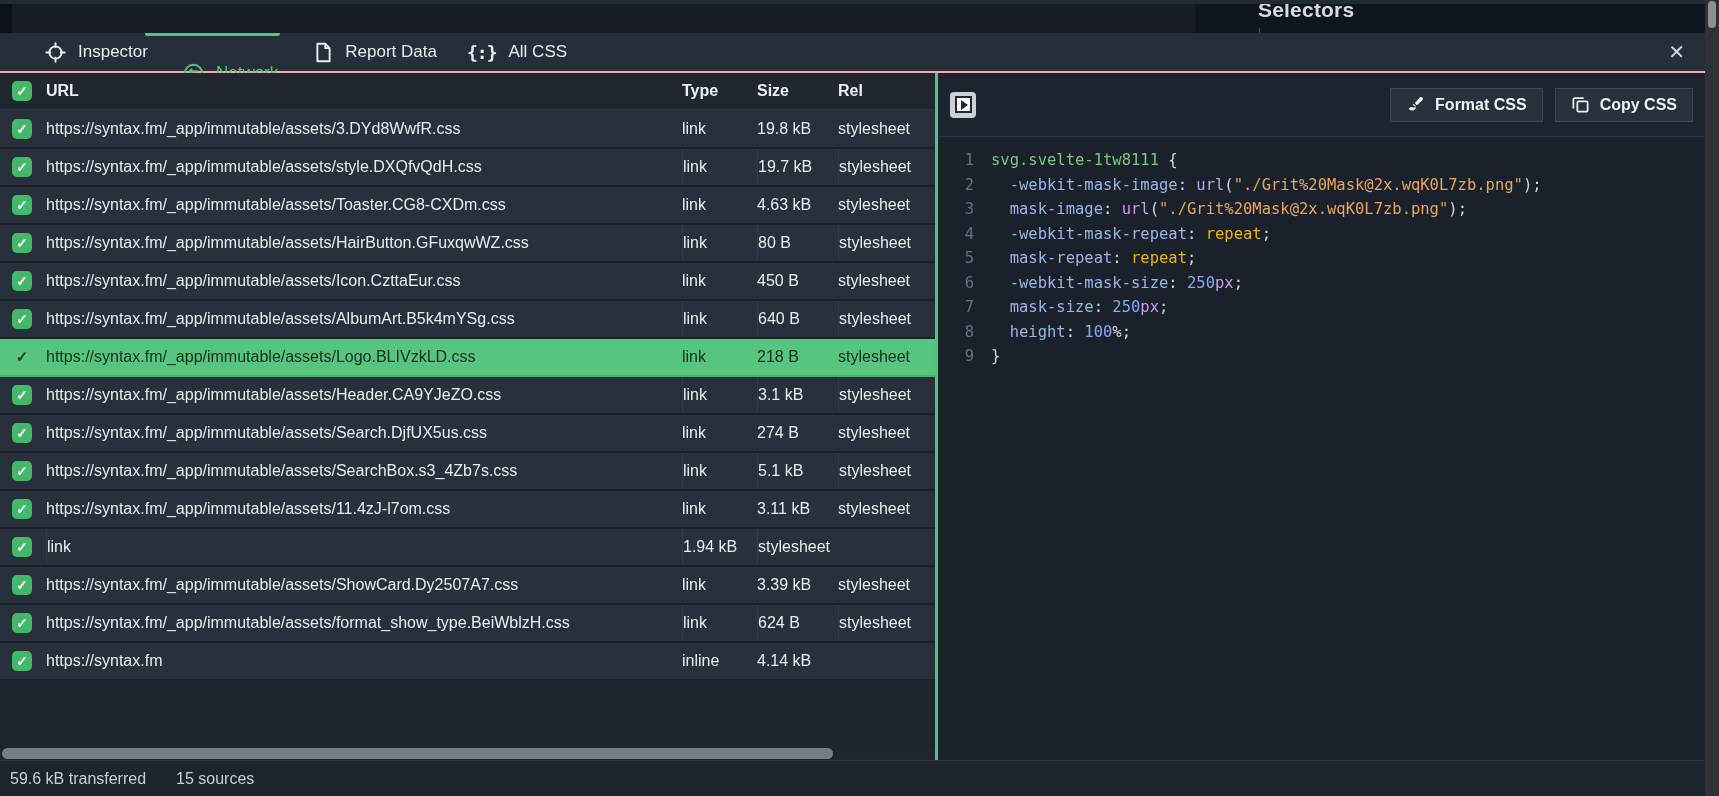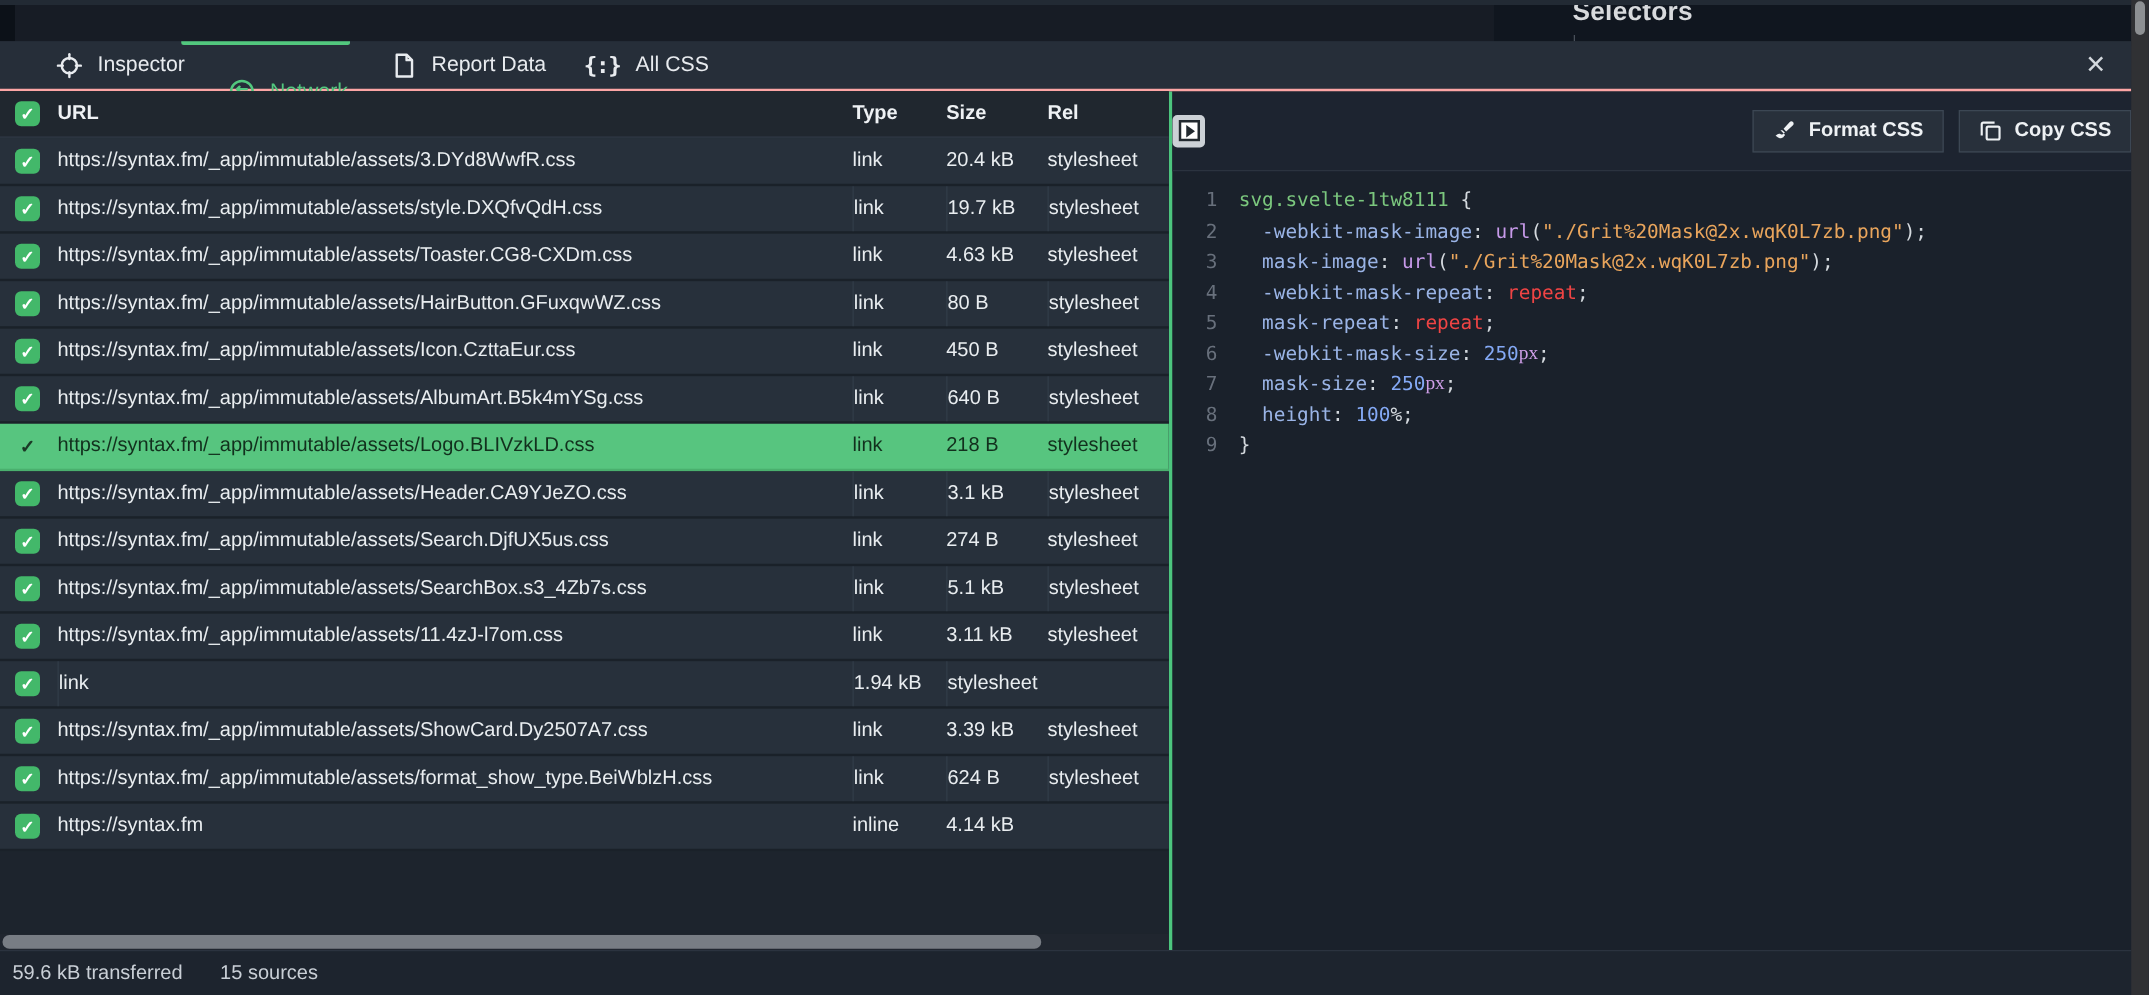--- a/index.html
+++ b/index.html
@@ -55,39 +55,39 @@
   .cell-url { overflow:hidden; white-space:nowrap; }
   .table-empty { flex:1; background:#1d242d; }
   .hscroll { flex:0 0 13px; background:#20262f; position:relative; }
   .hscroll-thumb { position:absolute; left:2px; top:1px; width:831px; height:11px; background:#787d84; border-radius:6px; }
 
   
   .vdivider { width:3px; flex:0 0 3px; background:#4cc57e; }
 
   
   .right { flex:1; display:flex; flex-direction:column; background:#1a212b; min-width:0; }
-  .toolbar { flex:0 0 64px; display:flex; align-items:center; padding:0 0; border-bottom:1px solid #2b333f; background:#1d2430; }
+  .toolbar { flex:0 0 64px; display:flex; align-items:center; padding:0 12px; border-bottom:1px solid #2b333f; background:#1d2430; }
   .expand-btn { width:26px; height:26px; border-radius:4px; background:#ccd1d6; display:flex; align-items:center; justify-content:center; cursor:default; }
   .expand-inner { width:17px; height:17px; background:#ffffff; border:2px solid #22292f; display:flex; align-items:center; justify-content:center; }
   .expand-tri { width:0; height:0; border-left:7px solid #22292f; border-top:5px solid transparent; border-bottom:5px solid transparent; margin-left:2px; }
   .btn { display:flex; align-items:center; gap:10px; height:34px; padding:0 15px; margin-left:12px; border:1px solid #3c4754; background:#28303b; color:#eef1f4; font-size:16px; font-weight:700; cursor:default; }
   .btn svg { display:block; }
   .spacer { flex:1; }
 
   
   .code { flex:1; padding:11px 0 0 10px; font-family:"DejaVu Sans Mono", monospace; font-size:15.5px; line-height:24.5px; overflow:hidden; }
   .code-line { display:flex; white-space:pre; }
   .ln { flex:0 0 26px; text-align:right; color:#68707c; margin-right:17px; user-select:none; }
   .tok-sel  { color:#7bc77e; }
   .tok-prop { color:#9ab4e6; }
   .tok-fn   { color:#c79aea; }
   .tok-str  { color:#e9a55c; }
   .tok-num  { color:#84a9f5; }
-  .tok-unit { color:#cf9fe8;font-family:Liberation Serif, serif; }
-  .tok-val  { color:#ef4444; }
+  .tok-unit { color:#cf9fe8; }
+  .tok-val  { color:#eab308; }
   .tok-pun  { color:#d4d9de; }
 
   
   .statusbar { flex:0 0 36px; background:#1d242e; border-top:1px solid #2b333f; display:flex; align-items:center; padding-left:10px; gap:30px; font-size:16px; color:#c9cfd6; }
 </style>
 </head>
 <body>
 
 <div class="top-strip">
   <div class="ts-left"></div>
@@ -156,21 +156,21 @@
         <div class="cell-rel">Rel</div>
       </div>
 
       <div id="rows">
           <div class="grid-row row">
             <div class="cell-check">
               <span class="checkbox">✓</span>
             </div>
             <div class="cell-url">https://syntax.fm/_app/immutable/assets/3.DYd8WwfR.css</div>
             <div class="cell-type">link</div>
-            <div class="cell-size">20.4 kB</div>
+            <div class="cell-size">19.8 kB</div>
             <div class="cell-rel">stylesheet</div>
           </div>
           <div class="grid-row row">
             <div class="cell-check">
               <span class="checkbox">✓</span>
             </div>
             <div class="cell-url">https://syntax.fm/_app/immutable/assets/style.DXQfvQdH.css</div>
             <div class="cell-type">link</div>
             <div class="cell-size">19.7 kB</div>
             <div class="cell-rel">stylesheet</div>

